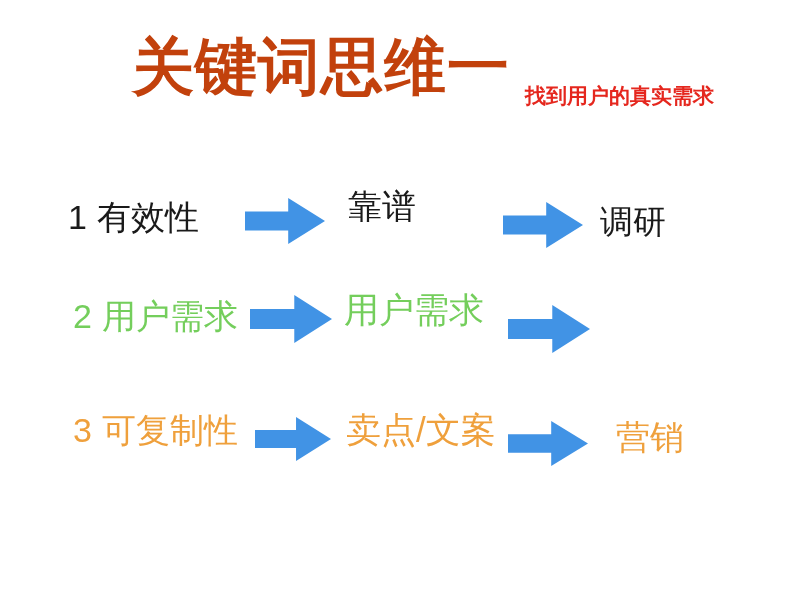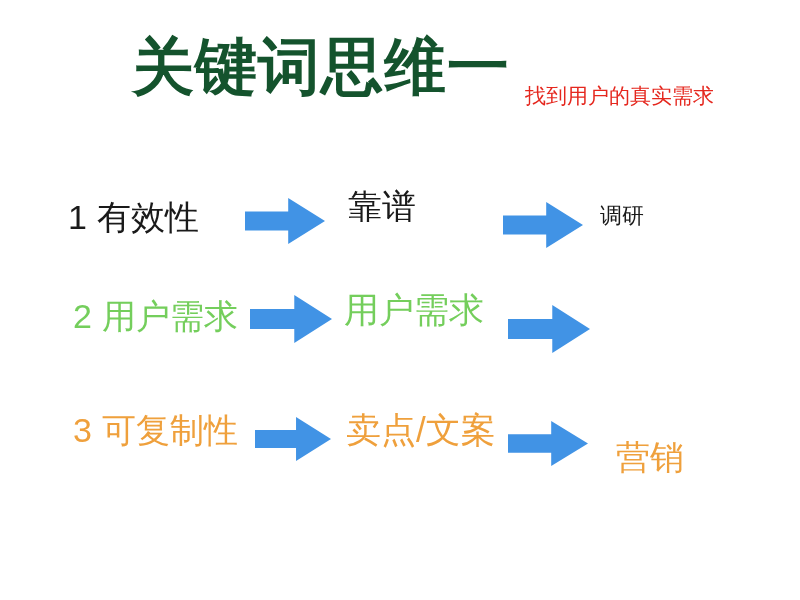--- a/index.html
+++ b/index.html
@@ -9,55 +9,55 @@
     background: #ffffff;
     overflow: hidden;
     font-family: "Liberation Sans", sans-serif;
   }
   .abs { position: absolute; white-space: nowrap; line-height: 1; }
 
   .title {
     left: 132px; top: 36px;
     font-size: 62px; font-weight: 900;
     letter-spacing: 1px;
-    color: #14532d;
+    color: #c2410c;
   }
   .subtitle {
     left: 525px; top: 85px;
-    font-size: 21px; font-weight: 400;
+    font-size: 21px; font-weight: 700;
     color: var(--red, #e5271e);
   }
 
   .row0 { color: var(--row0-color, #1a1a1a); }
   .row1 { color: var(--row1-color, #74ce5c); }
   .row2 { color: var(--row2-color, #efa03c); }
 
   .flow-label, .flow-mid, .flow-result { font-weight: 400; }
   .num { margin-right: 10px; }
 
   
   .r0-label  { left: 68px;  top: 200px; font-size: 34px; }
   .r0-arrow1 { left: 245px; top: 198px; width: 80px; height: 46px; }
   .r0-mid    { left: 348px; top: 189px; font-size: 34px; }
   .r0-arrow2 { left: 503px; top: 202px; width: 80px; height: 46px; }
-  .r0-result { left: 600px; top: 205px; font-size: 22px; }
+  .r0-result { left: 600px; top: 205px; font-size: 33px; }
 
   
   .r1-label  { left: 73px;  top: 299px; font-size: 34px; }
   .r1-arrow1 { left: 250px; top: 295px; width: 82px; height: 48px; }
   .r1-mid    { left: 344px; top: 292px; font-size: 35px; }
   .r1-arrow2 { left: 508px; top: 305px; width: 82px; height: 48px; }
   .r1-result { left: 612px; top: 309px; font-size: 35px; }
 
   
   .r2-label  { left: 73px;  top: 413px; font-size: 34px; }
   .r2-arrow1 { left: 255px; top: 417px; width: 76px; height: 44px; }
   .r2-mid    { left: 346px; top: 412px; font-size: 35px; }
   .r2-arrow2 { left: 508px; top: 421px; width: 80px; height: 45px; }
-  .r2-result { left: 616px; top: 440px; font-size: 34px; text-align: center; }
+  .r2-result { left: 616px; top: 420px; font-size: 34px; text-align: center; }
 
   .arrow svg { display: block; width: 100%; height: 100%; }
   .arrow polygon { fill: var(--arrow-blue, #4193e5); }
 </style>
 </head>
 <body>
 
 <div class="canvas">
 
   <div class="abs title">关键词思维一</div>

